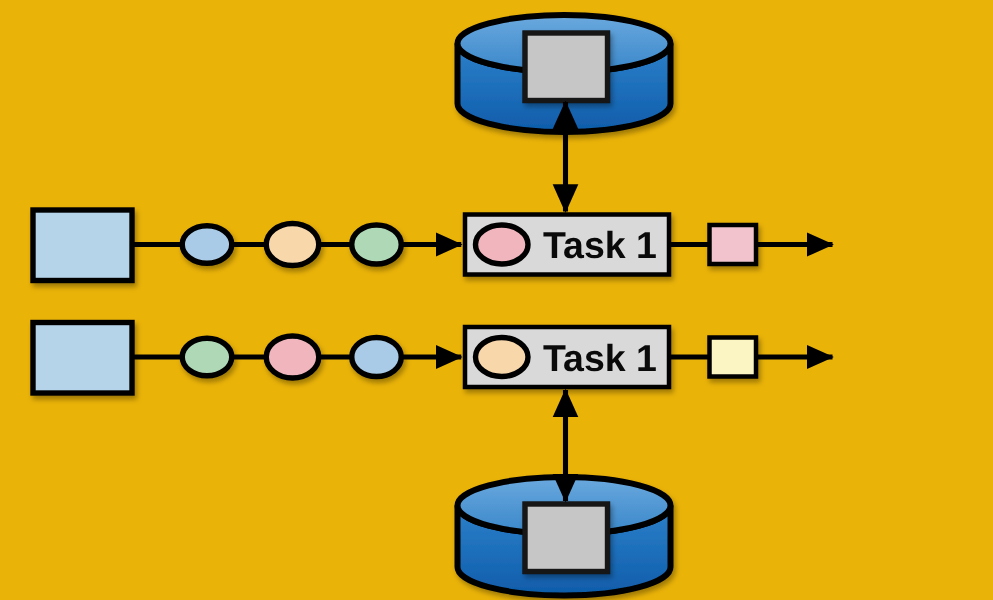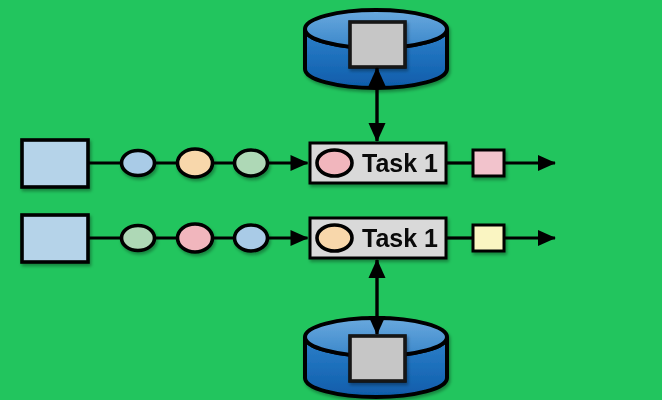--- a/index.html
+++ b/index.html
@@ -4,21 +4,21 @@
 <style>
   html, body {
     margin: 0;
     padding: 0;
     background: #ffffff;
   }
   .stage {
     position: relative;
     width: 662px;
     height: 400px;
-    background: #22c55e;
+    background: #eab308;
     overflow: hidden;
   }
   svg {
     display: block;
   }
   .task-label {
     font-family: "Liberation Sans", sans-serif;
     font-size: 25px;
     font-weight: 600;
     fill: #0a0a0a;

